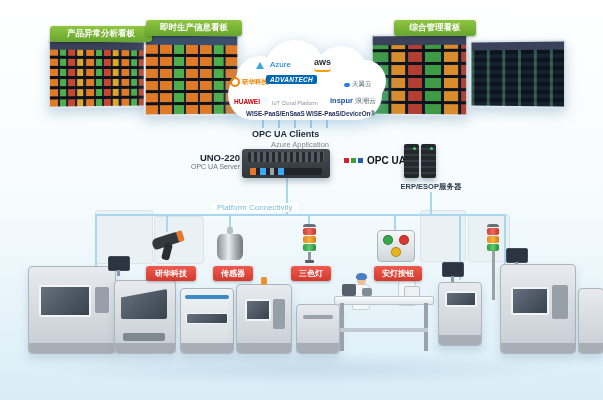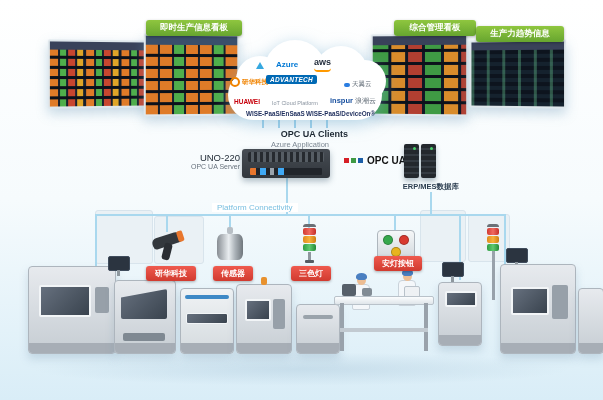--- a/index.html
+++ b/index.html
@@ -37,21 +37,21 @@
     box-shadow:0 1px 3px rgba(0,0,0,.3);padding:2px 2px;font-weight:bold;white-space:nowrap;}
   .tag.green{background:linear-gradient(180deg,#8fc63f,#67a52f);font-size:8.5px;}
   .tag.red{background:linear-gradient(180deg,#ef5a4e,#d13a2f);font-size:8px;}
   #tag-d1{left:50px;top:26px;width:98px}
   #tag-d2{left:146px;top:20px;width:92px}
   #tag-d3{left:394px;top:20px;width:78px}
   #tag-d4{left:476px;top:26px;width:84px}
   #tag-v1{left:146px;top:266px;width:46px}
   #tag-v2{left:213px;top:266px;width:36px}
   #tag-v3{left:291px;top:266px;width:36px}
-  #tag-v4{left:374px;top:256px;width:44px}
+  #tag-v4{left:374px;top:266px;width:44px}
 
   
   .screen{position:absolute;z-index:3;border:2px solid #dfe7ec;border-radius:2px;
     box-shadow:0 5px 12px rgba(100,150,180,.35);}
   #scr1{left:48px;top:40px;width:100px;height:64px;transform:perspective(500px) rotateY(10deg);}
   #scr2{left:144px;top:34px;width:92px;height:78px;transform:perspective(500px) rotateY(6deg);}
   #scr3{left:370px;top:34px;width:94px;height:78px;transform:perspective(500px) rotateY(-6deg);}
   #scr4{left:468px;top:40px;width:94px;height:64px;transform:perspective(500px) rotateY(-10deg);}
   .sc-a{background-color:#0e1420;background-image:
     linear-gradient(#39425a,#39425a),
@@ -78,44 +78,44 @@
   .cloud{position:absolute;left:222px;top:40px;width:166px;height:82px;z-index:5;
     filter:drop-shadow(0 4px 8px rgba(110,170,205,.5));}
   .cloud div{position:absolute;background:#fff;border-radius:50%;}
   .cb1{left:6px;top:30px;width:154px;height:50px;border-radius:26px !important;}
   .cb2{left:14px;top:16px;width:48px;height:48px;}
   .cb3{left:42px;top:0;width:62px;height:62px;}
   .cb4{left:92px;top:6px;width:54px;height:54px;}
   .cb5{left:122px;top:20px;width:42px;height:42px;}
 
   .logo{position:absolute;z-index:6;white-space:nowrap;}
-  #lg-azure{left:256px;top:60px;font-size:8px;color:#0078d4;font-weight:bold;display:flex;gap:12px;align-items:flex-end;}
+  #lg-azure{left:256px;top:60px;font-size:8px;color:#0078d4;font-weight:normal;display:flex;gap:6px;align-items:flex-end;}
   .az-tri{display:inline-block;width:0;height:0;border-left:4px solid transparent;border-right:4px solid transparent;border-bottom:7px solid #35a8e0;}
   #lg-aws{left:314px;top:57px;font-size:9px;font-weight:bold;color:#252f3e;}
   #lg-aws::after{content:"";display:block;height:2px;border-bottom:2px solid #ff9900;border-radius:0 0 8px 8px;margin-top:1px;}
   #lg-adv-cn{left:230px;top:77px;font-size:6.5px;color:#f08300;font-weight:bold;display:flex;align-items:center;gap:2px;}
   .adv-dot{display:inline-block;width:6px;height:6px;border:2px solid #f08300;border-radius:50%;}
   #lg-adv{left:266px;top:75px;background:#0069b4;color:#fff;font-size:6.5px;font-style:italic;font-weight:bold;padding:1px 4px;border-radius:2px;letter-spacing:.3px;}
   #lg-wise{left:256px;top:84px;font-size:14px;font-weight:bold;color:#1d2d5c;}
   #lg-wise-sub{left:272px;top:100px;font-size:5.5px;color:#8a94a0;}
   #lg-huawei{left:234px;top:98px;font-size:6.5px;font-weight:bold;color:#c7000b;}
   #lg-tianyi{left:344px;top:80px;font-size:6.5px;color:#5a6570;display:flex;align-items:center;gap:2px;}
   .ty-dot{display:inline-block;width:6px;height:4px;background:#2a7de1;border-radius:3px;}
   #lg-inspur{left:330px;top:96px;font-size:7.5px;font-weight:bold;color:#164e9e;}
   #lg-inspur .cn{font-weight:normal;font-size:7px;color:#5a6570;margin-left:2px;}
   #lg-ensaas{left:246px;top:110px;font-size:6.3px;font-weight:bold;color:#1d2d5c;}
   #lg-deviceon{left:306px;top:110px;font-size:6.3px;font-weight:bold;color:#1d2d5c;}
 
-  #opc-clients{position:absolute;left:252px;top:129px;width:96px;text-align:right;
+  #opc-clients{position:absolute;left:252px;top:129px;width:96px;text-align:left;
     font-size:9px;font-weight:bold;color:#1c2732;z-index:6;}
   #cloud-app{position:absolute;left:252px;top:140px;width:96px;text-align:center;
     font-size:7.5px;color:#7a8691;z-index:6;}
 
   
-  .t1{font-size:9.5px;font-weight:normal;color:#1c2732;}
+  .t1{font-size:9.5px;font-weight:bold;color:#1c2732;}
   .t2{font-size:7px;color:#66717c;}
   #uno-label{position:absolute;left:168px;top:152px;width:72px;text-align:right;z-index:4;}
   #esop-label{position:absolute;left:448px;top:150px;z-index:4;}
   #erp-label{position:absolute;left:392px;top:182px;width:78px;text-align:center;
     font-size:7.5px;font-weight:bold;color:#2c3e50;z-index:4;}
 
   .uno{position:absolute;left:242px;top:149px;width:88px;height:29px;z-index:4;
     background:linear-gradient(180deg,#474d54,#31363c);border-radius:3px;
     box-shadow:0 3px 6px rgba(60,90,110,.4);}
   .uno::before{content:"";position:absolute;left:6px;right:6px;top:3px;height:10px;border-radius:2px;
@@ -236,23 +236,23 @@
   <div class="vl" id="dp4"></div>
   <div class="vl" id="dp5"></div>
   <div class="vl" id="dp6"></div>
   <div id="bus-label">Platform Connectivity</div>
 
   <div class="screen sc-a" id="scr1"></div>
   <div class="screen sc-b" id="scr2"></div>
   <div class="screen sc-c" id="scr3"></div>
   <div class="screen sc-d" id="scr4"></div>
 
+  <div class="tag green" id="tag-d1">产品异常分析看板</div>
   <div class="tag green" id="tag-d2">即时生产信息看板</div>
   <div class="tag green" id="tag-d3">综合管理看板</div>
-  <div class="tag green" id="tag-d4">生产力趋势信息</div>
 
   <div class="cloud">
     <div class="cb1"></div>
       <div class="cb2"></div>
       <div class="cb3"></div>
       <div class="cb4"></div>
       <div class="cb5"></div>
   </div>
   <div class="logo" id="lg-azure">
     <span class="az-tri"></span>
@@ -285,21 +285,21 @@
   </div>
   <div class="uno"></div>
   <div id="opcua-logo">
     <span class="sq r"></span>
       <span class="sq g"></span>
       <span class="sq b"></span>
     <span class="opcua-text">OPC UA</span>
   </div>
   <div class="rack" id="rack1"></div>
   <div class="rack" id="rack2"></div>
-  <div id="erp-label">ERP/MES数据库</div>
+  <div id="erp-label">ERP/ESOP服务器</div>
 
   <div class="devicon" id="gun">
     <div class="gun-body"></div>
     <div class="gun-handle"></div>
   </div>
   <div class="devicon" id="sensor"></div>
   <div class="stack" id="stack-icon">
     <div class="seg cap"></div>
     <div class="seg red"></div>
     <div class="seg org"></div>

